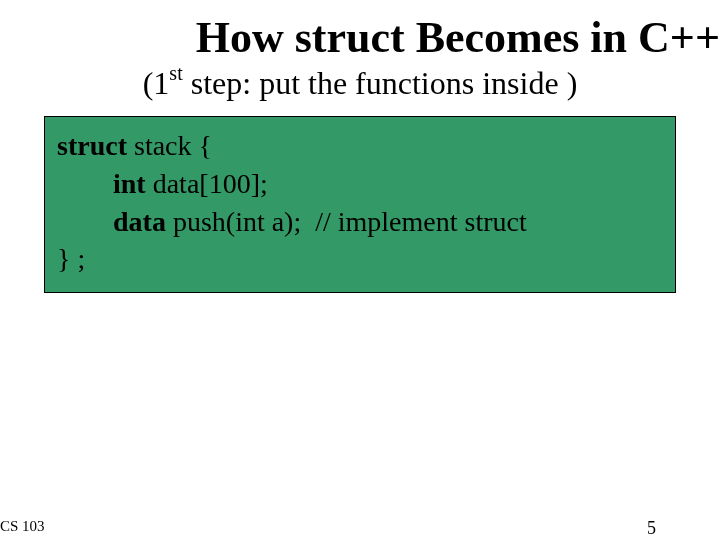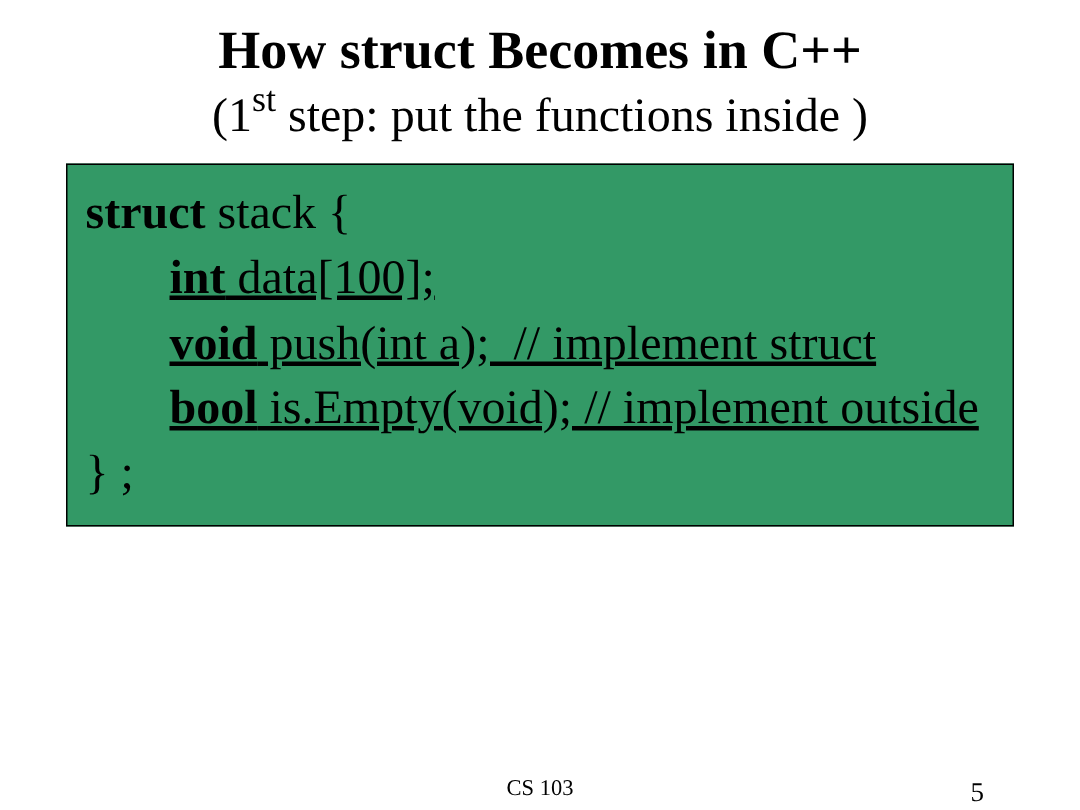--- a/index.html
+++ b/index.html
@@ -7,89 +7,87 @@
     padding: 0;
     width: 720px;
     height: 540px;
     background: #ffffff;
     font-family: "Times New Roman", Times, serif;
     color: #000;
     position: relative;
     overflow: hidden;
   }
   .title {
-    text-align: center;
-    font-size: 36px;
+    text-align: right;
+    font-size: 44px;
     font-weight: bold;
     margin-top: 14px;
     line-height: 1.1;
     font-family: Liberation Serif, serif;
   }
   .subtitle {
     text-align: center;
     font-size: 32px;
     font-weight: normal;
     margin-top: 2px;
   }
   .subtitle .sup {
-    font-size: 24px;
+    font-size: 20px;
     vertical-align: super;
     position: relative;
     top: -2px;
   }
   .codebox {
     margin: 14px 44px 0 44px;
     background: #339966;
     border: 1px solid #000;
     padding: 10px 12px 14px 12px;
     font-family: "Times New Roman", Times, serif;
-    font-size: 32px;
+    font-size: 28px;
     line-height: 1.35;
     color: #000;
   }
   .codebox .line {
     white-space: pre;
   }
   .indent {
     padding-left: 56px;
-    text-decoration: underline;
   }
   .bold { font-weight: bold; }
   .footer {
     position: absolute;
     bottom: 22px;
     left: 0;
     right: 0;
   }
   .footer-center {
     position: absolute;
     left: 0;
     right: 0;
-    text-align: center;
+    text-align: left;
     font-size: 15px;
   }
   .footer-right {
     position: absolute;
     right: 64px;
     font-size: 18px;
   }
 </style>
 </head>
 <body>
 
 <div class="title">How struct Becomes in C++</div>
 
 <div class="subtitle">
   <span>(1</span><span class="sup">st</span><span> step: put the functions inside )</span>
 </div>
 
 <div class="codebox">
   <div class="line"><span class="bold">struct</span><span> stack {</span></div>
   <div class="line indent"><span class="bold">int</span><span> data[100];</span></div>
-  <div class="line indent"><span class="bold">void</span><span> push(int a);  // implement struct</span></div>
-  <div class="line indent"><span class="bold">bool</span><span> is.Empty(void); // implement outside</span></div>
+  <div class="line indent"><span class="bold">data</span><span> push(int a);  // implement struct</span></div>
   <div class="line">} ;</div>
 </div>
 
 <div class="footer">
   <div class="footer-center">CS 103</div>
   <div class="footer-right">5</div>
 </div>
 
 </body></html>

